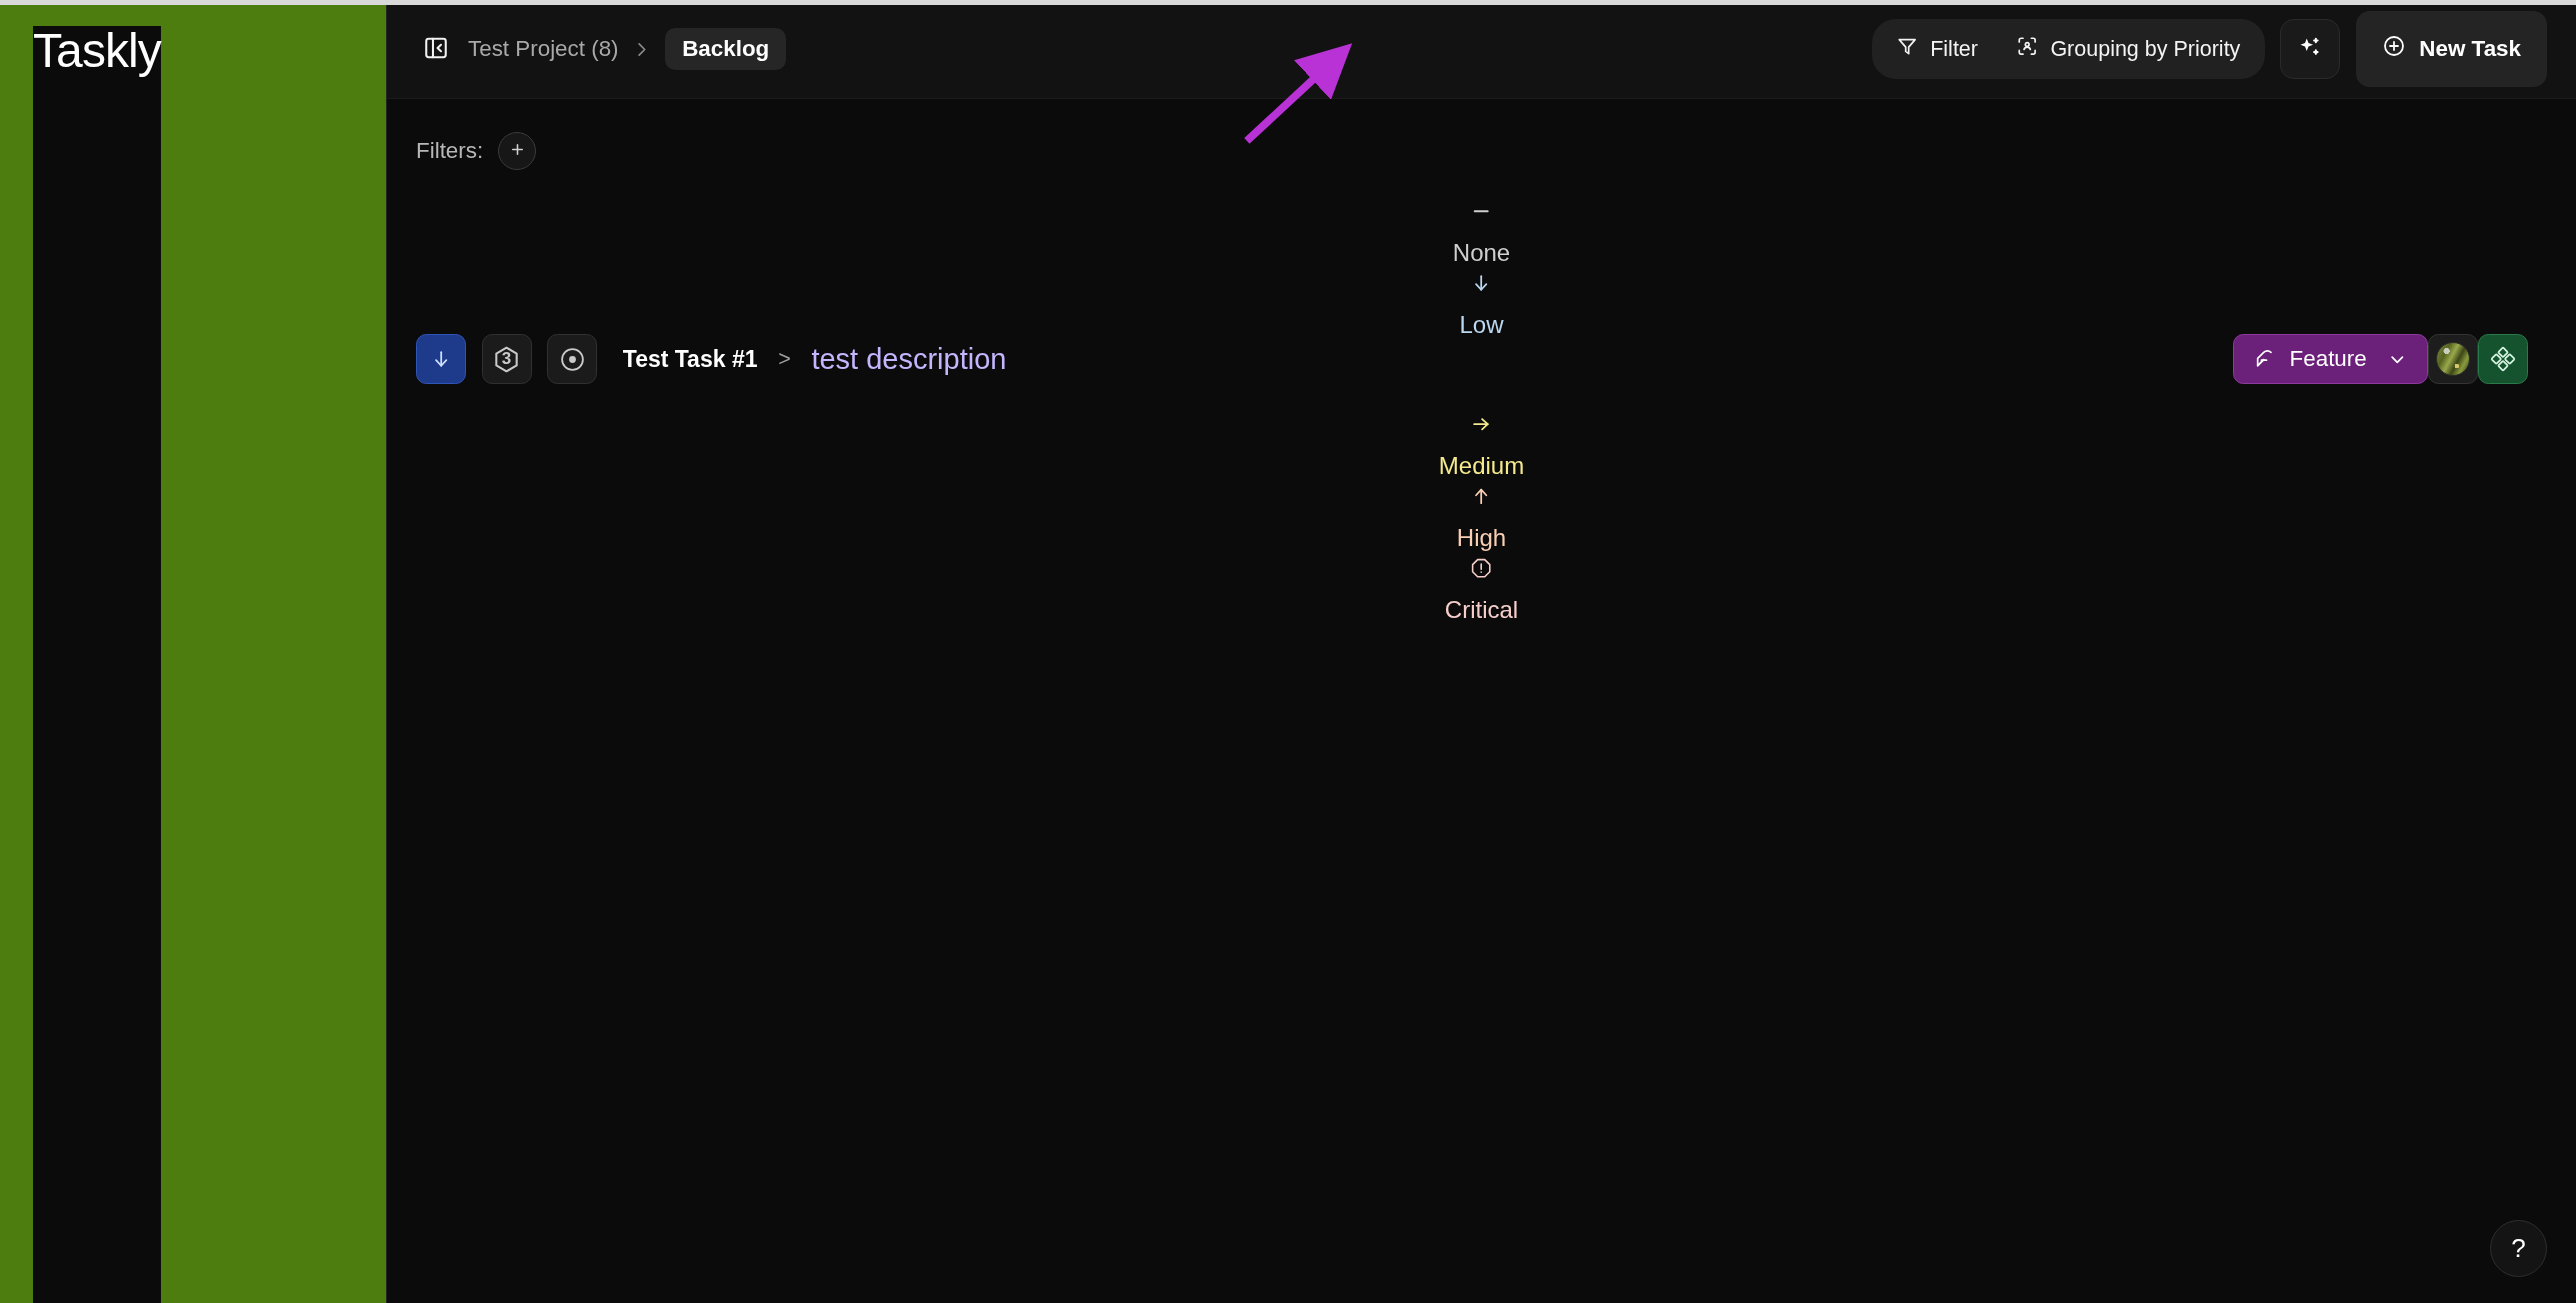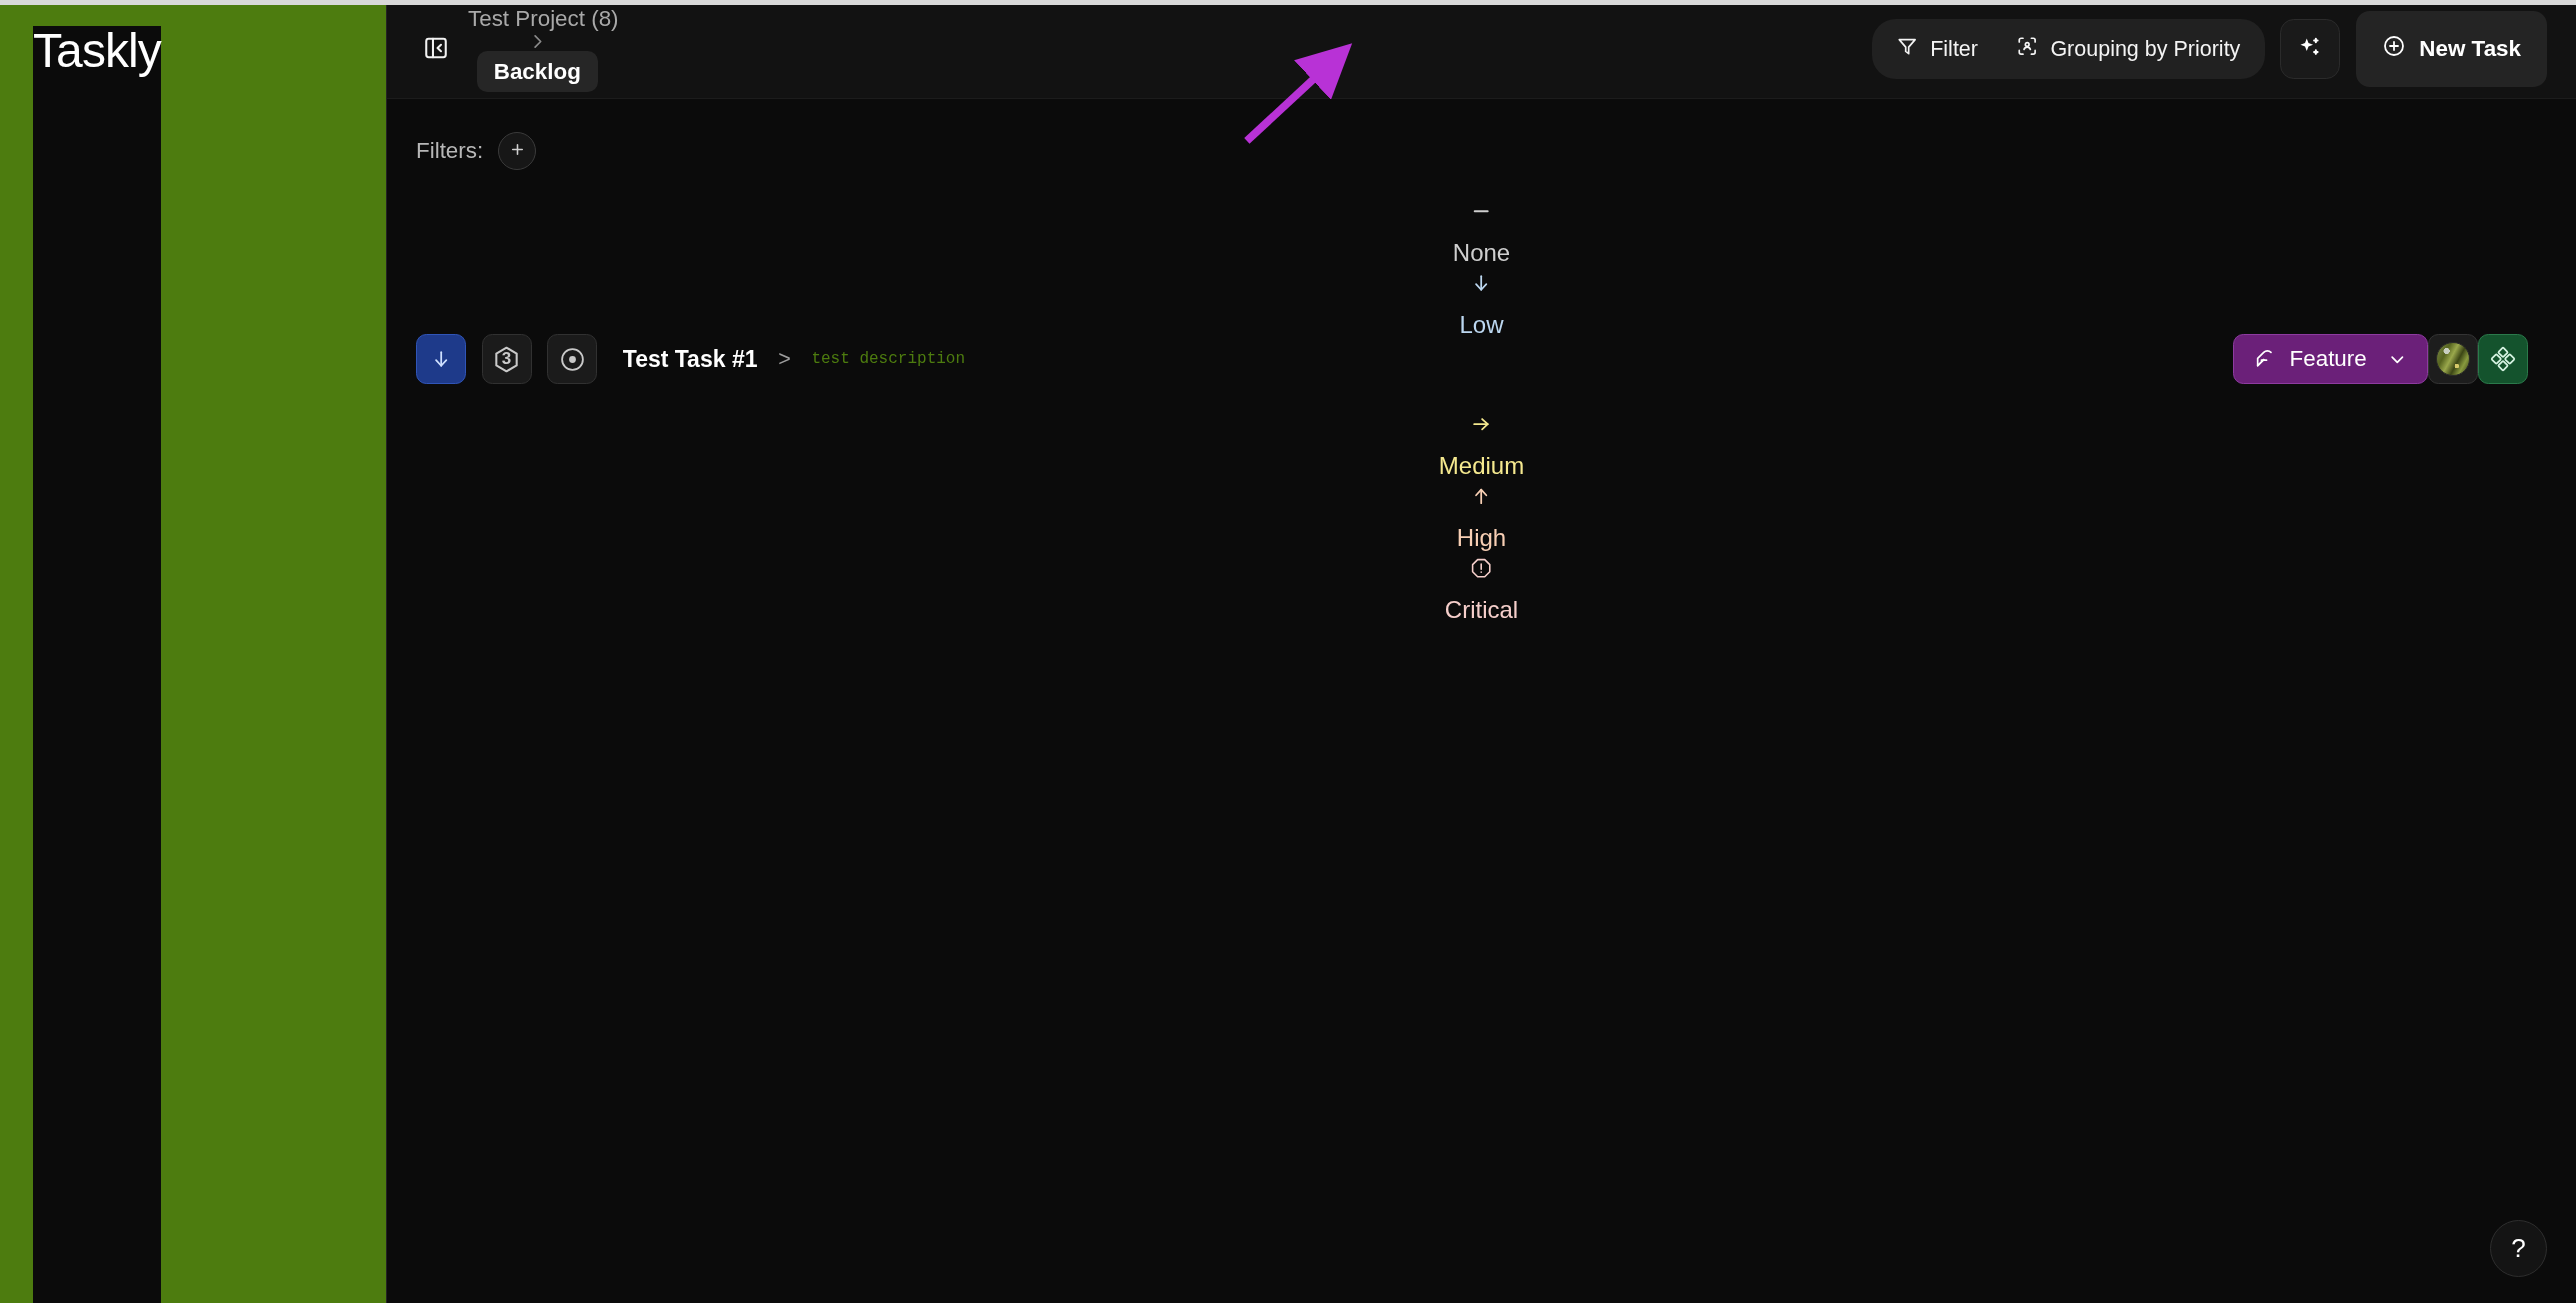--- a/index.html
+++ b/index.html
@@ -111,21 +111,21 @@
   }
   .pill-btn {
     width: 50px; height: 50px; flex: 0 0 50px; border-radius: 10.3px;
     background: #1b1b1b; border: 0.9px solid #313131;
     display: flex; align-items: center; justify-content: center;
     color: #c9c9c9; cursor: pointer; position: relative;
   }
   .pts { position:absolute; font-size: 17px; font-weight: 700; color: #c9c9c9; }
   .task-title { font-size: 23px; font-weight: 700; color: #ffffff; margin-left: 10.3px; cursor: pointer; }
   .task-sep { color: #9d9d9d; font-size: 21.5px; margin: 0 5.2px; }
-  .task-desc { font-size: 16px; color: #4d7c0f; font-family: Liberation Mono, monospace; }
+  .task-desc { font-size: 29px; color: #c4b5fd; }
   .task-right { margin-left: auto; display: flex; align-items: flex-start; gap: 0; }
   .type-pill {
     height: 50px; border-radius: 10.3px; background: #6b2079; border: 0.9px solid #8e3ba0;
     display: flex; align-items: center; gap: 13.8px; padding: 0 19px;
     font-size: 22.4px; color: #ffffff; cursor: pointer;
   }
   .assignee-btn {
     width: 50px; height: 50px; flex: 0 0 50px; border-radius: 10.3px;
     background: #1d1d1d; border: 0.9px solid #343434;
     display: flex; align-items: center; justify-content: center; cursor: pointer;
@@ -170,21 +170,21 @@
     <header class="topbar">
       <div class="collapse-btn">
         <span>
           <svg width="26" height="26" viewBox="0 0 24 24" fill="none" stroke="currentColor" stroke-width="1.9" stroke-linecap="round" stroke-linejoin="round">
               <rect x="3" y="3.5" width="18" height="17" rx="2.2"></rect>
               <line x1="9.2" y1="3.5" x2="9.2" y2="20.5"></line>
               <polyline points="16.6 9 13.4 12 16.6 15"></polyline>
             </svg>
         </span>
       </div>
-      <nav style="display:flex;align-items:center;flex-direction:column;">
+      <nav style="display:flex;align-items:center;">
         <span class="crumb">Test Project (8)</span>
         <span class="crumb-sep">
           <svg width="19" height="19" viewBox="0 0 24 24" fill="none" stroke="currentColor" stroke-width="2.2" stroke-linecap="round" stroke-linejoin="round">
               <polyline points="9 5 16 12 9 19"></polyline>
             </svg>
         </span>
         <span class="crumb-current">Backlog</span>
       </nav>
 
       <div class="top-right">

